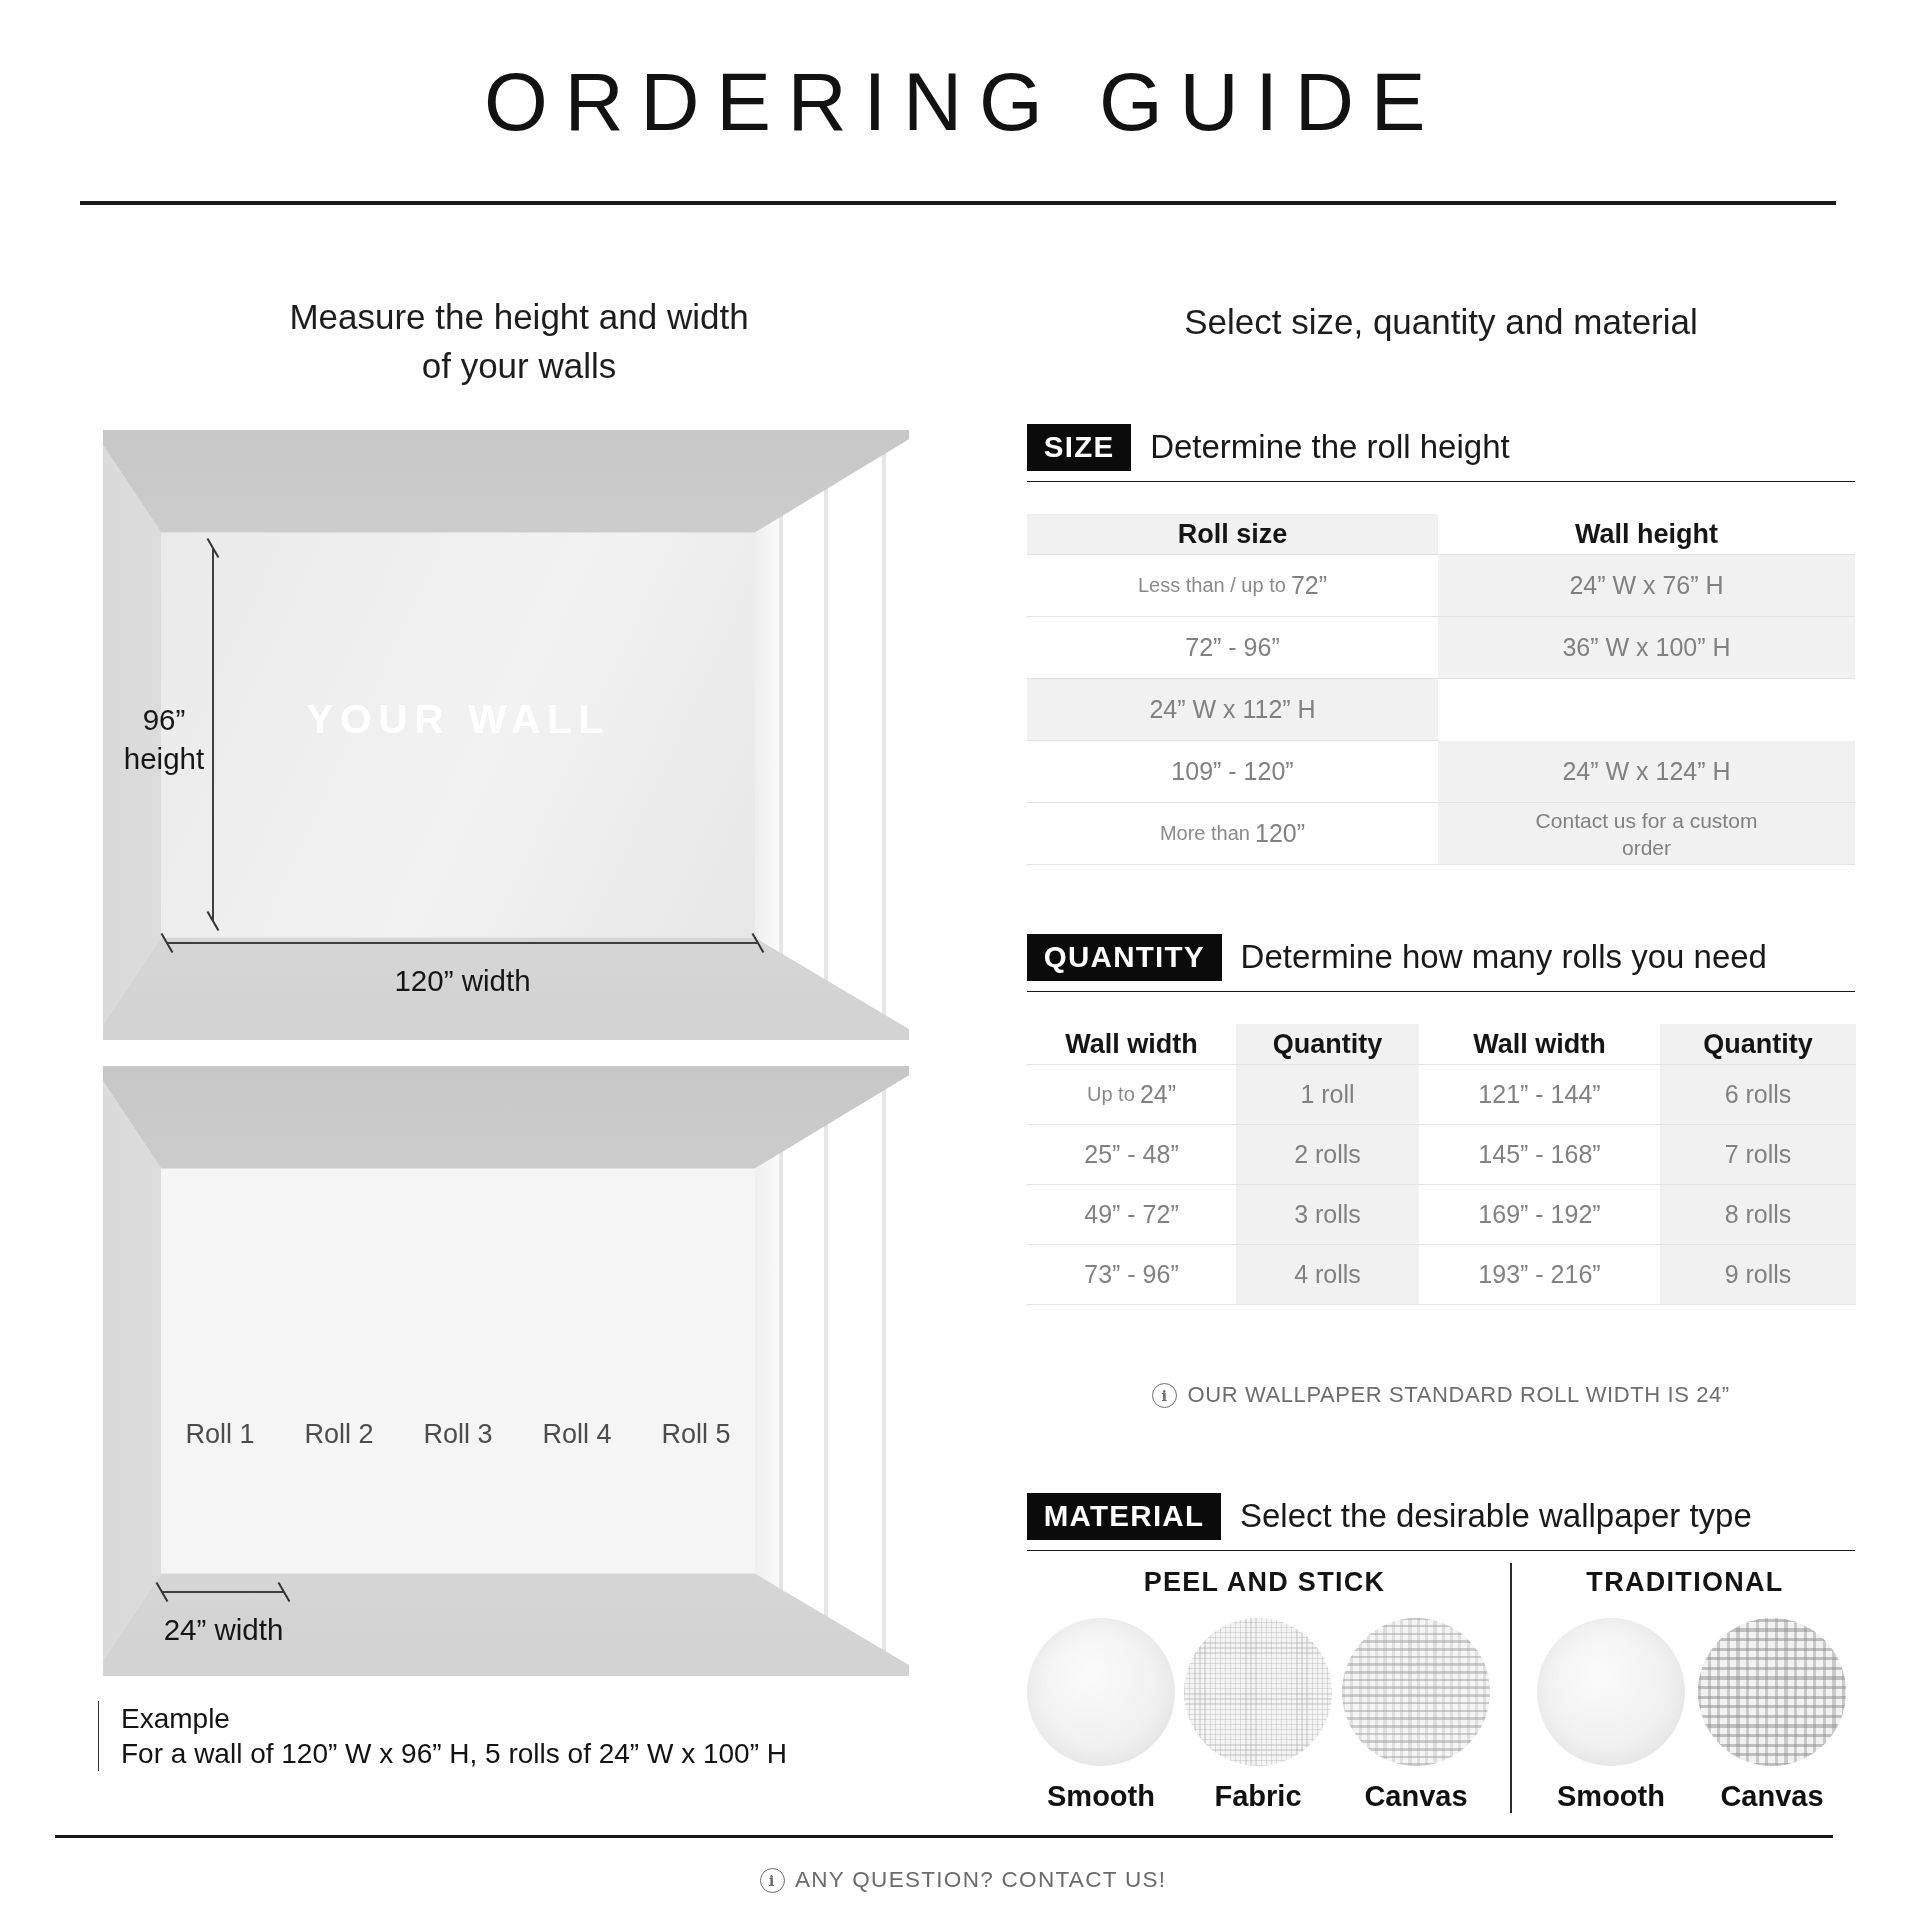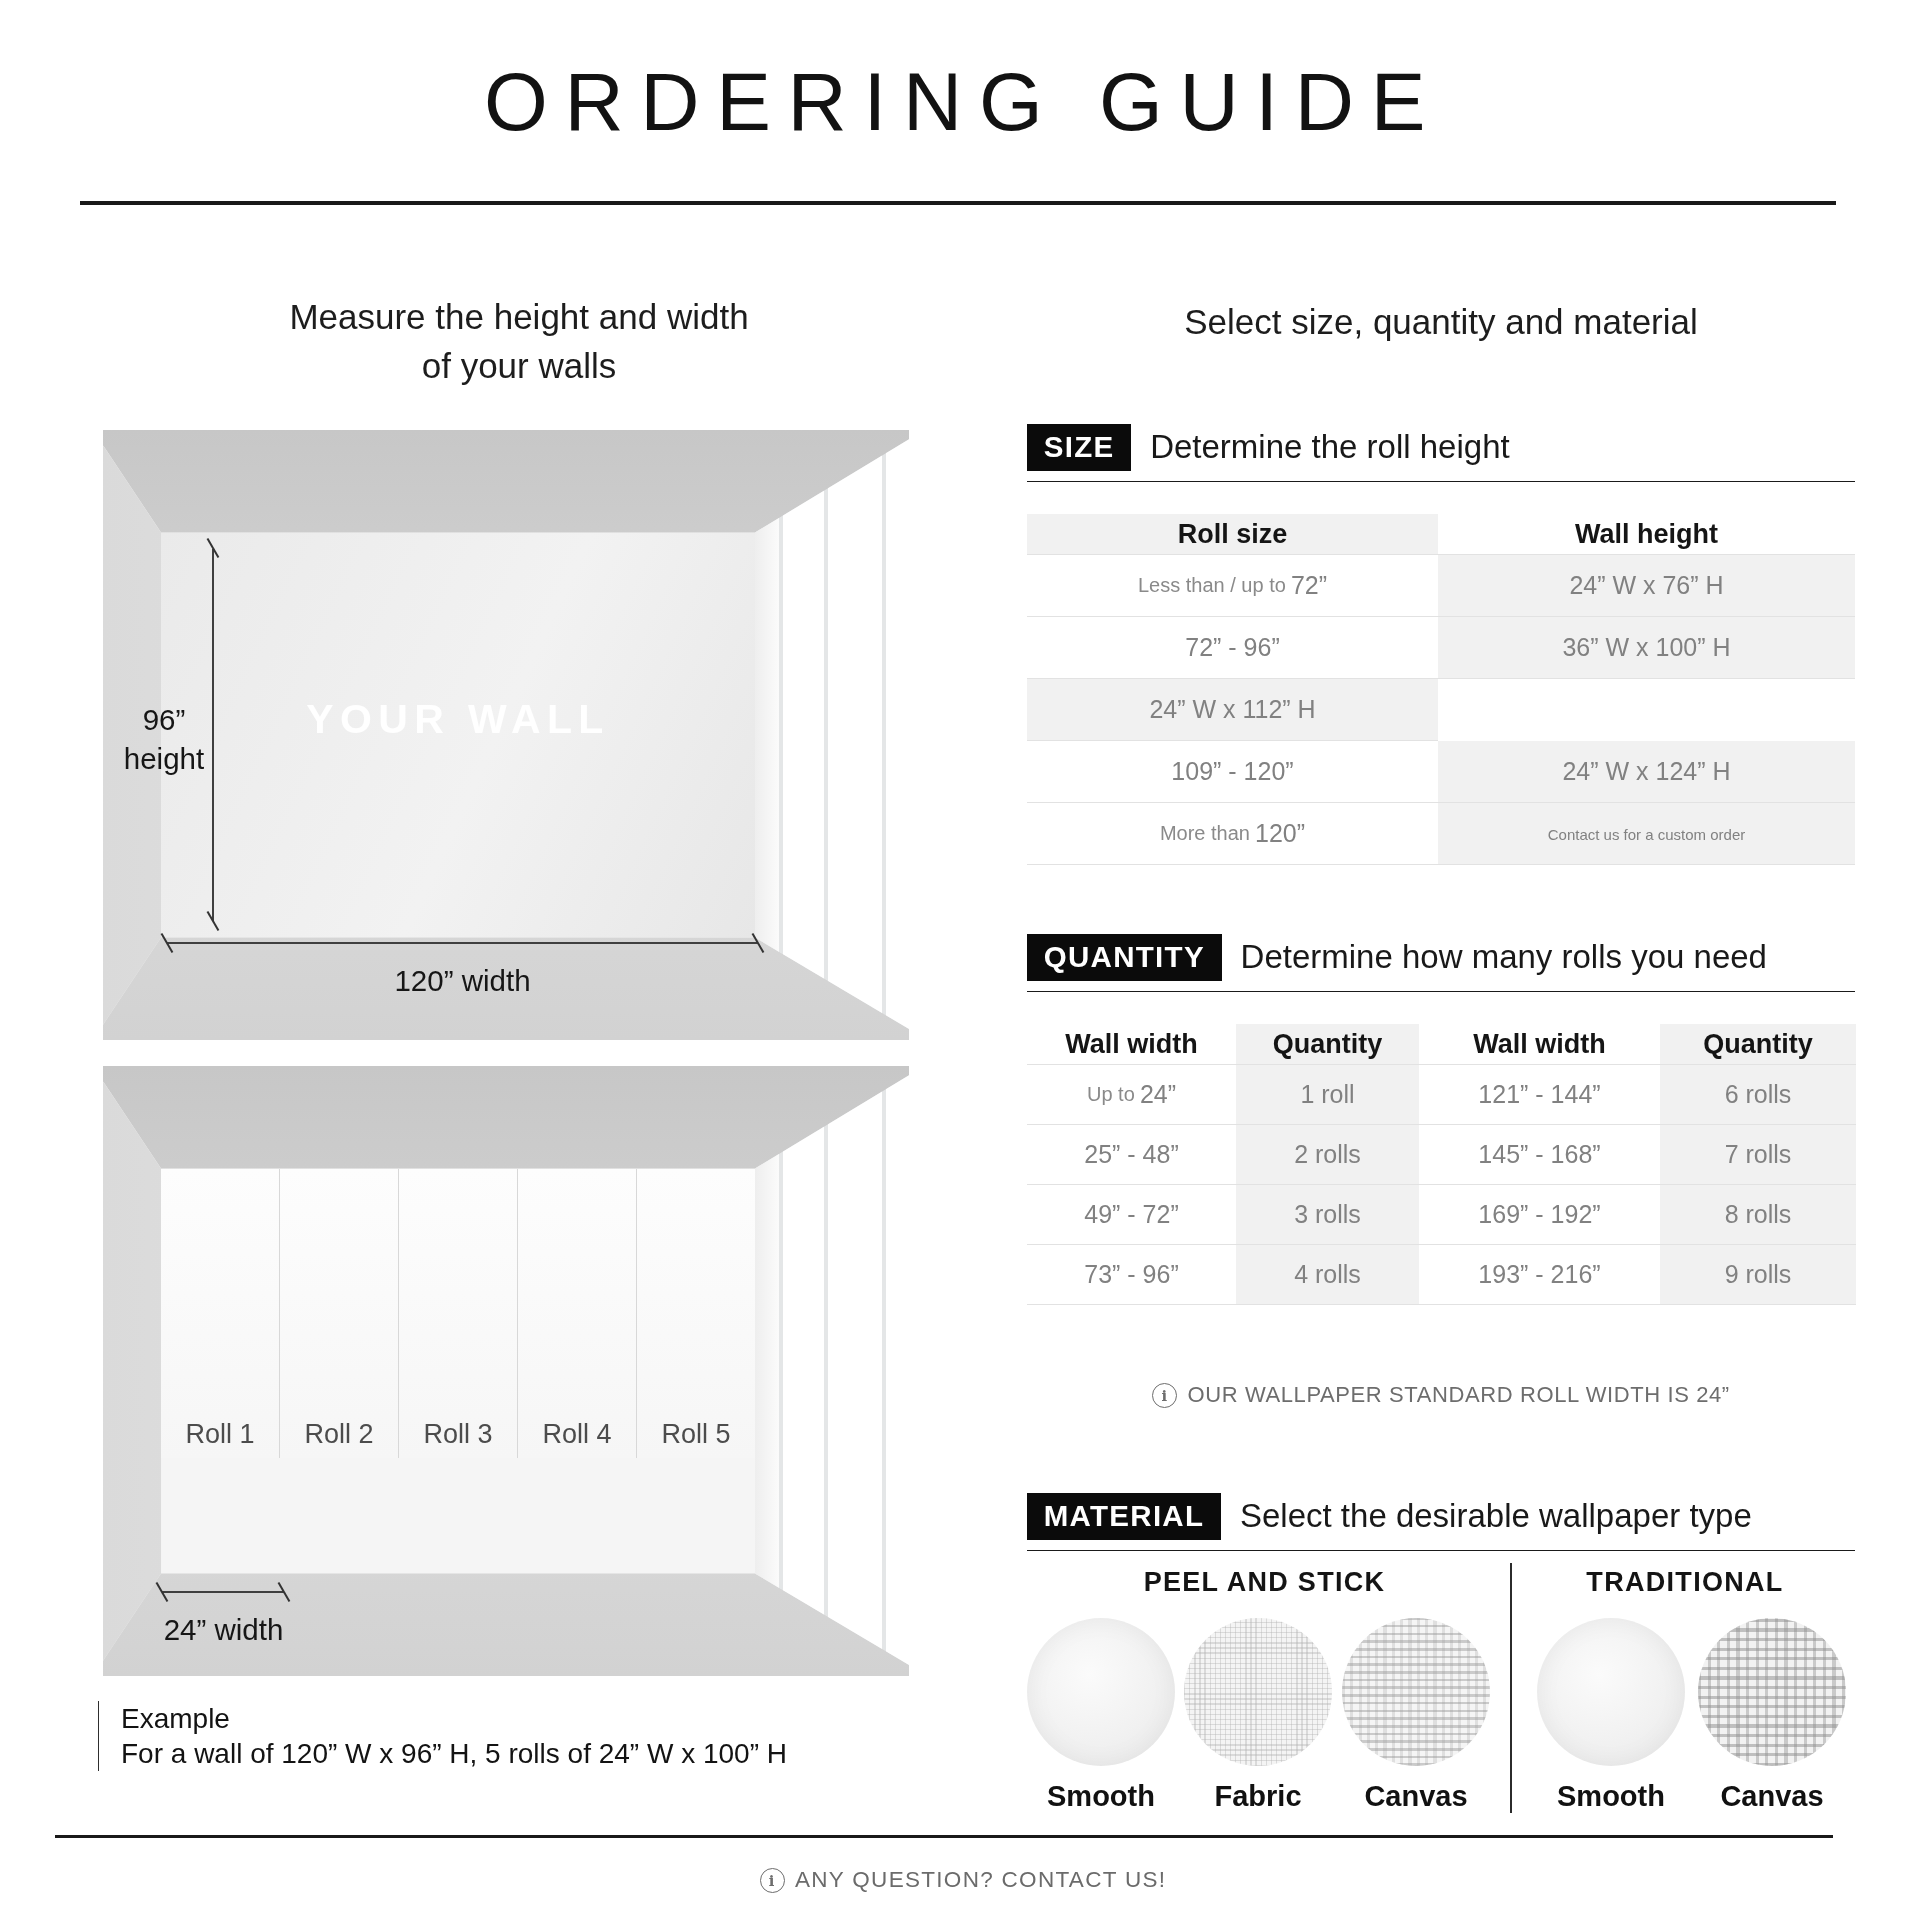--- a/index.html
+++ b/index.html
@@ -28,21 +28,21 @@
 
   .measure-v{position:absolute;left:109px;top:119px;width:1.9px;height:372px;background:#3f3f3f;}
   .measure-h1{position:absolute;left:64px;top:512px;width:591px;height:1.9px;background:#3f3f3f;}
   .measure-h2{position:absolute;left:59px;top:525px;width:122px;height:1.9px;background:#3f3f3f;}
   .tick{position:absolute;width:22px;height:1.9px;background:#333;transform:rotate(60deg);}
 
   .h96{position:absolute;left:13px;top:270px;width:96px;text-align:center;font-size:29.5px;line-height:39px;color:#161616;}
   .w120{position:absolute;left:64px;top:534px;width:591px;text-align:center;font-size:29.5px;color:#161616;}
   .your-wall{position:absolute;left:58px;top:266px;width:594px;text-align:center;font-size:41px;font-weight:700;letter-spacing:6.4px;color:rgba(255,255,255,0.95);}
 
-  .panels{position:absolute;left:58px;top:103px;width:594px;height:289px;display:flex;}
+  .panels{position:absolute;left:58px;top:103px;width:594px;height:289px;display:flex;align-items:flex-end;}
   .panel{flex:1;background:linear-gradient(180deg,#fdfdfd,#f6f6f6);border-right:1.3px solid #d8d8d8;position:relative;}
   .panel:last-child{border-right:none;}
   .panel-label{position:absolute;bottom:7.7px;left:0;width:100%;text-align:center;font-size:27px;color:#4c4c4c;}
   .w24{position:absolute;left:24px;top:547px;width:193px;text-align:center;font-size:29.5px;color:#161616;}
 
   
   .example{position:absolute;left:98px;top:1701px;border-left:1.9px solid #2e2e2e;padding-left:22px;font-size:28px;line-height:35px;color:#131313;}
 
   
   .sec{position:absolute;left:1027px;width:828px;display:flex;align-items:center;gap:19px;border-bottom:1.9px solid #1a1a1a;padding-bottom:10.3px;}
@@ -53,21 +53,21 @@
   .tbl{position:absolute;left:1027px;width:828px;}
   #size-table{top:514px;} #qty-table{top:1024px;}
   .row{display:grid;}
   .size-row{grid-template-columns:411px 417px;}
   .qty-row{grid-template-columns:209px 183px 241px 196px;}
   .cell{display:flex;align-items:center;justify-content:center;border-bottom:1.3px solid #e2e2e2;color:#818181;font-size:25px;gap:5.1px;text-align:center;}
   .cell.head{color:#151515;font-size:27px;font-weight:700;}
   .h-head{height:40px;} .h-size{height:61px;} .h-qty{height:59px;}
   .shade{background:#f1f1f1;}
   .sm{font-size:20px;color:#8a8a8a;}
-  .wrapcell{font-size:15px;line-height:27px;max-width:257px;display:block;padding-top:1px;}
+  .wrapcell{font-size:21px;line-height:27px;max-width:257px;display:block;padding-top:1px;}
 
   .note{position:absolute;left:1027px;top:1382px;width:828px;display:flex;align-items:center;justify-content:center;gap:10.3px;color:#6d6d6d;font-size:22px;letter-spacing:0.6px;}
   .info-icon{flex:0 0 auto;width:23px;height:23px;border:1.9px solid #6d6d6d;border-radius:50%;display:flex;align-items:center;justify-content:center;font-size:14.8px;font-weight:700;color:#6d6d6d;font-family:"DejaVu Serif",serif;}
 
   
   .material{position:absolute;left:1027px;top:1557px;width:828px;height:270px;}
   .mat-divider{position:absolute;left:483px;top:6.4px;width:1.9px;height:250px;background:#2b2b2b;}
   .group-label{position:absolute;top:9.6px;font-size:27px;font-weight:700;letter-spacing:1.3px;color:#141414;text-align:center;}
   #gl-peel{left:0;width:475px;} #gl-trad{left:488px;width:340px;}
   .swatch{position:absolute;top:61px;width:148px;height:148px;border-radius:50%;}

